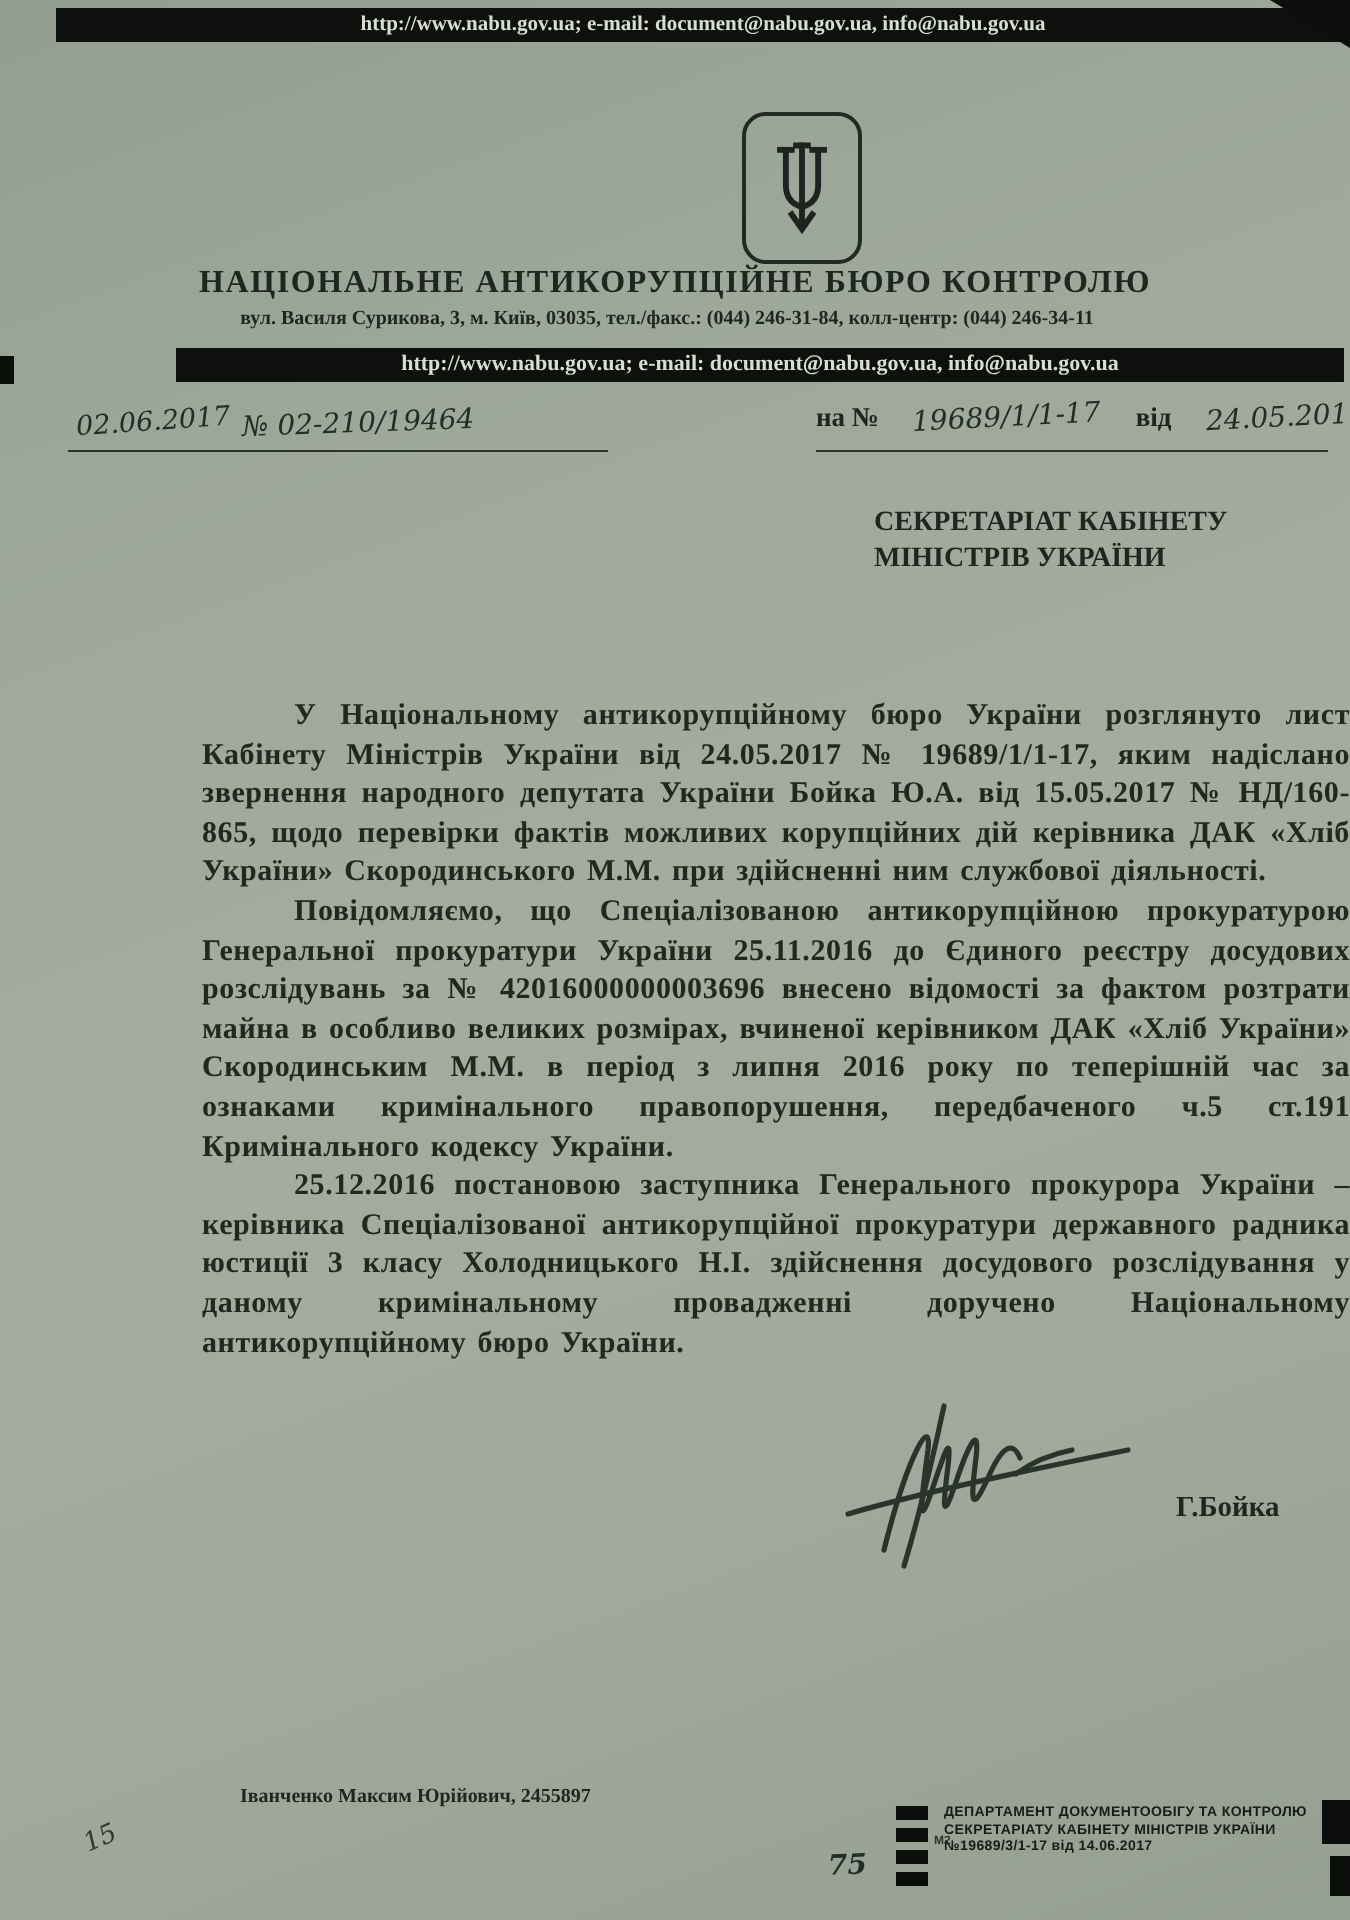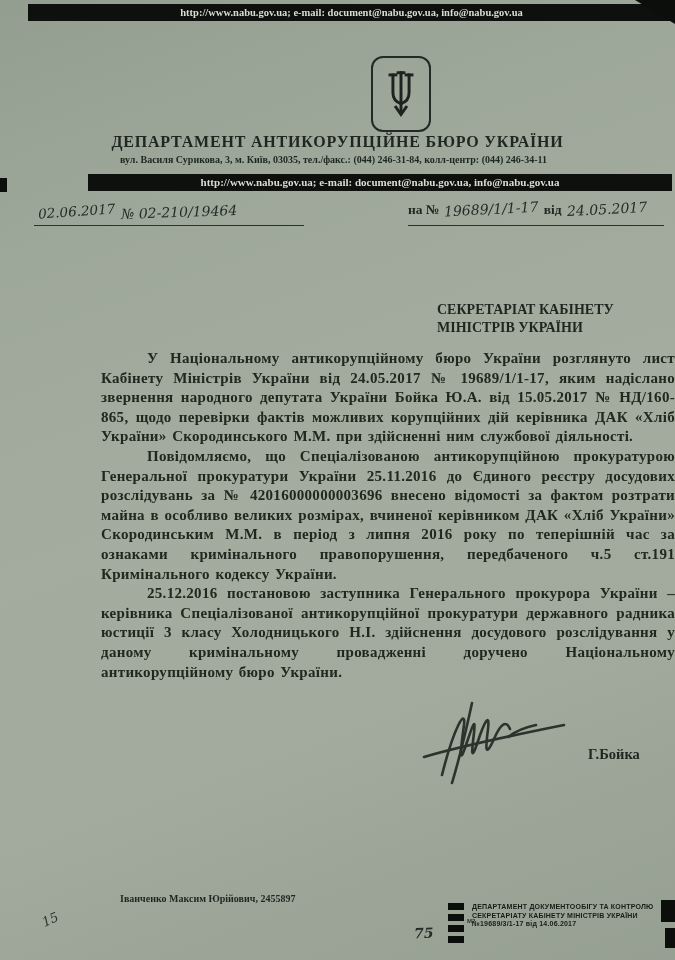--- a/index.html
+++ b/index.html
@@ -77,44 +77,44 @@
         <path d="M30,9 V51"></path>
         <path d="M30,51 V62"></path>
         <path d="M23,56 L30,66 L37,56"></path>
         <path d="M15,12 H23"></path>
         <path d="M26,9 H34"></path>
         <path d="M37,12 H45"></path>
       </g>
     </svg>
   </div>
 
-  <div class="abs printed" style="left:0; top:133px; width:675px; text-align:center; font-size:16px; letter-spacing:0.8px;">ДЕПАРТАМЕНТ АНТИКОРУПЦІЙНЕ БЮРО УКРАЇНИ</div>
+  <div class="abs printed" style="left:0; top:133px; width:675px; text-align:center; font-size:16px; letter-spacing:0.8px;">НАЦІОНАЛЬНЕ АНТИКОРУПЦІЙНЕ БЮРО КОНТРОЛЮ</div>
 
   <div class="abs printed" style="left:12px; top:154px; width:643px; text-align:center; font-size:10px;">вул. Василя Сурикова, 3, м. Київ, 03035, тел./факс.: (044) 246-31-84, колл-центр: (044) 246-34-11</div>
 
   <div class="abs strip" style="left:88px; top:174px; width:584px; height:17px; font-size:11px; line-height:17px;">
     <span>http://www.nabu.gov.ua; e-mail: document@nabu.gov.ua, info@nabu.gov.ua</span>
   </div>
 
   <div class="abs artifact" style="left:0; top:178px; width:7px; height:14px;"></div>
 
   <div class="abs hand" style="left:38px; top:203px; font-size:13.5px; transform:rotate(-4deg);">02.06.2017</div>
   <div class="abs hand" style="left:121px; top:204px; font-size:14px; transform:rotate(-2deg);">№ 02-210/19464</div>
   <div class="abs rule" style="left:34px; top:207px; width:270px; height:18px;"></div>
 
-  <div class="abs" style="left:408px; top:201px; width:258px; display:flex; gap:5px; align-items:baseline;">
+  <div class="abs" style="left:408px; top:201px; width:258px; display:flex; gap:17px; align-items:baseline;">
     <span class="printed" style="font-size:13.5px;">на №</span>
     <span class="hand" style="font-size:14px; transform:rotate(-3deg);">19689/1/1-17</span>
     <span class="printed" style="font-size:13.5px;">від</span>
     <span class="hand" style="font-size:14px; transform:rotate(-3deg);">24.05.2017</span>
   </div>
   <div class="abs rule" style="left:408px; top:207px; width:256px; height:18px;"></div>
 
   <div class="abs" style="left:437px; top:253px; width:230px;">
-    <div class="printed" style="font-size:14px; line-height:18px;margin-top:48px;">СЕКРЕТАРІАТ КАБІНЕТУ</div>
+    <div class="printed" style="font-size:14px; line-height:18px;">СЕКРЕТАРІАТ КАБІНЕТУ</div>
     <div class="printed" style="font-size:14px; line-height:18px;">МІНІСТРІВ УКРАЇНИ</div>
   </div>
 
   <div class="abs" style="left:85px; top:349px; width:574px;margin-left:16px;">
     <p class="body-par">У Національному антикорупційному бюро України розглянуто лист Кабінету Міністрів України від 24.05.2017 № 19689/1/1-17, яким надіслано звернення народного депутата України Бойка Ю.А. від 15.05.2017 № НД/160-865, щодо перевірки фактів можливих корупційних дій керівника ДАК «Хліб України» Скородинського М.М. при здійсненні ним службової діяльності.</p>
     <p class="body-par">Повідомляємо, що Спеціалізованою антикорупційною прокуратурою Генеральної прокуратури України 25.11.2016 до Єдиного реєстру досудових розслідувань за № 42016000000003696 внесено відомості за фактом розтрати майна в особливо великих розмірах, вчиненої керівником ДАК «Хліб України» Скородинським М.М. в період з липня 2016 року по теперішній час за ознаками кримінального правопорушення, передбаченого ч.5 ст.191 Кримінального кодексу України.</p>
     <p class="body-par">25.12.2016 постановою заступника Генерального прокурора України – керівника Спеціалізованої антикорупційної прокуратури державного радника юстиції 3 класу Холодницького Н.І. здійснення досудового розслідування у даному кримінальному провадженні доручено Національному антикорупційному бюро України.</p>
   </div>
 
 

